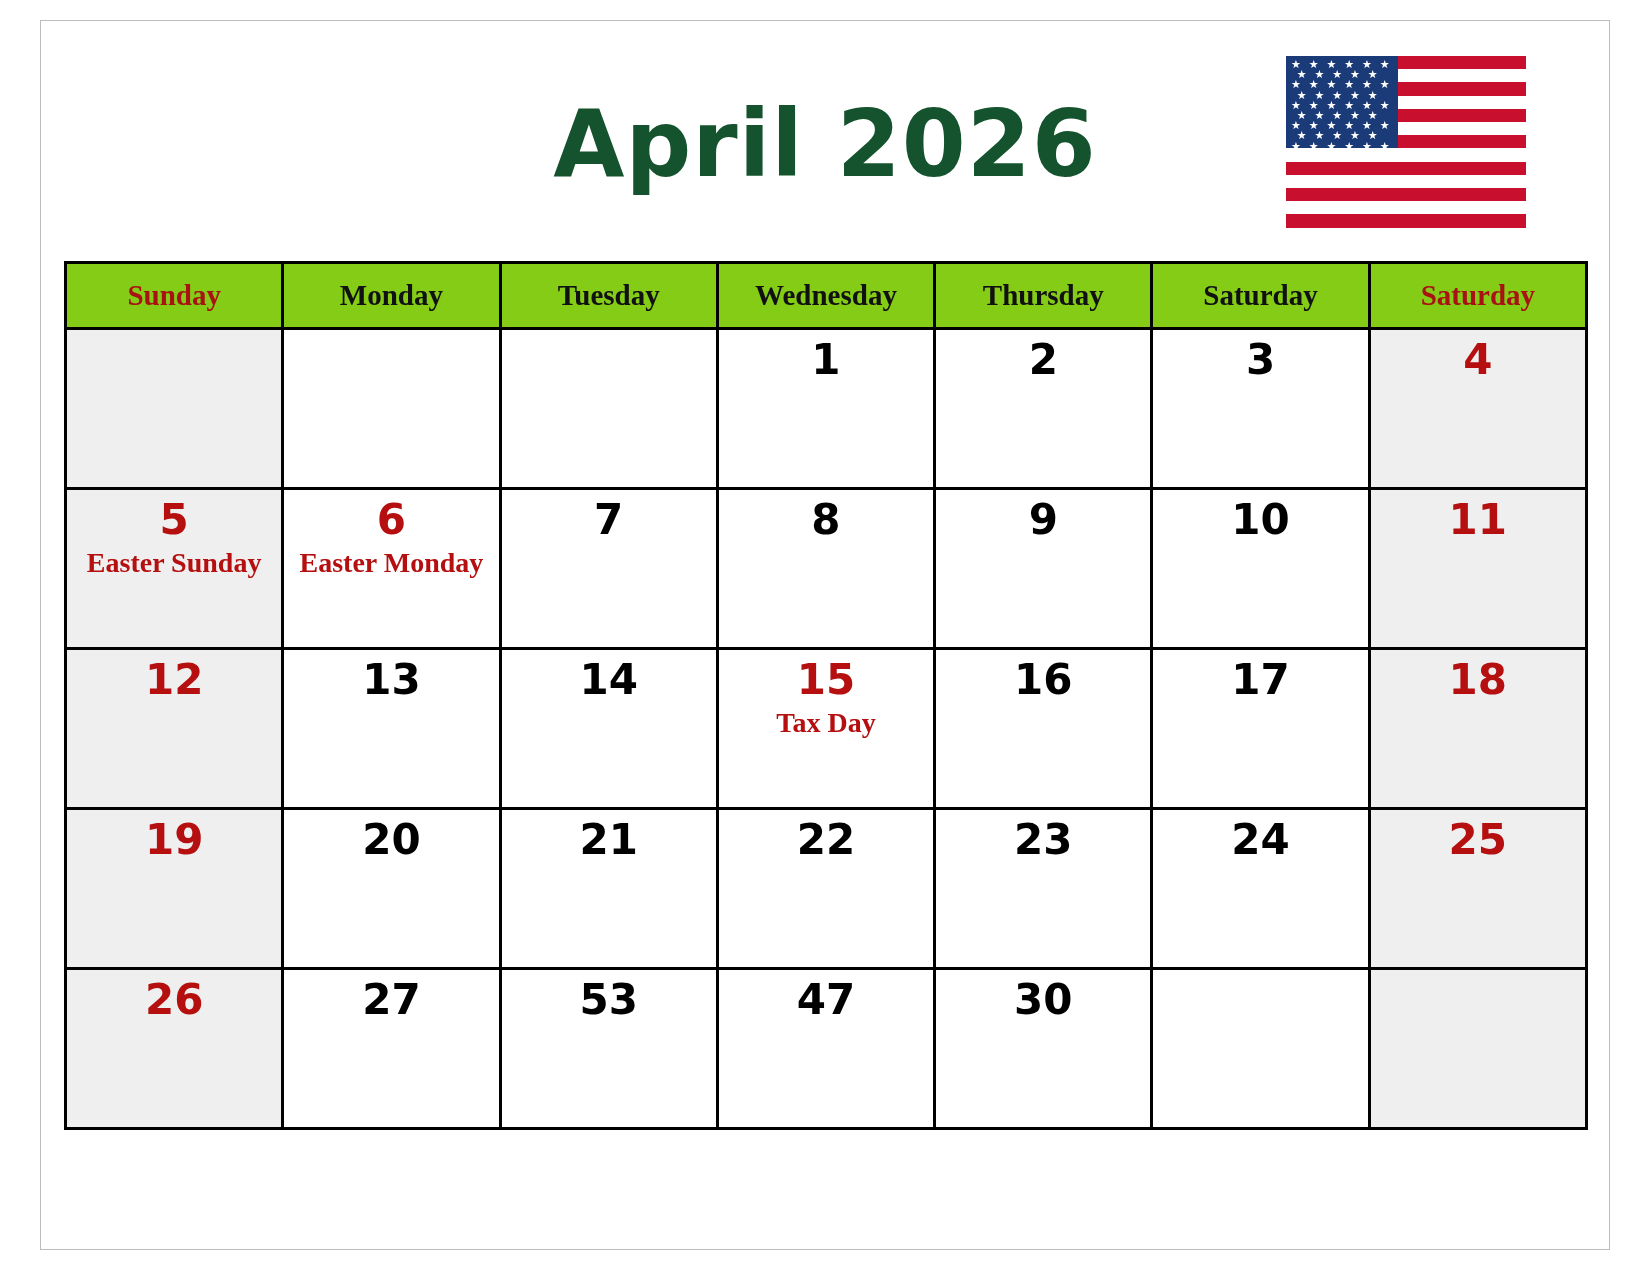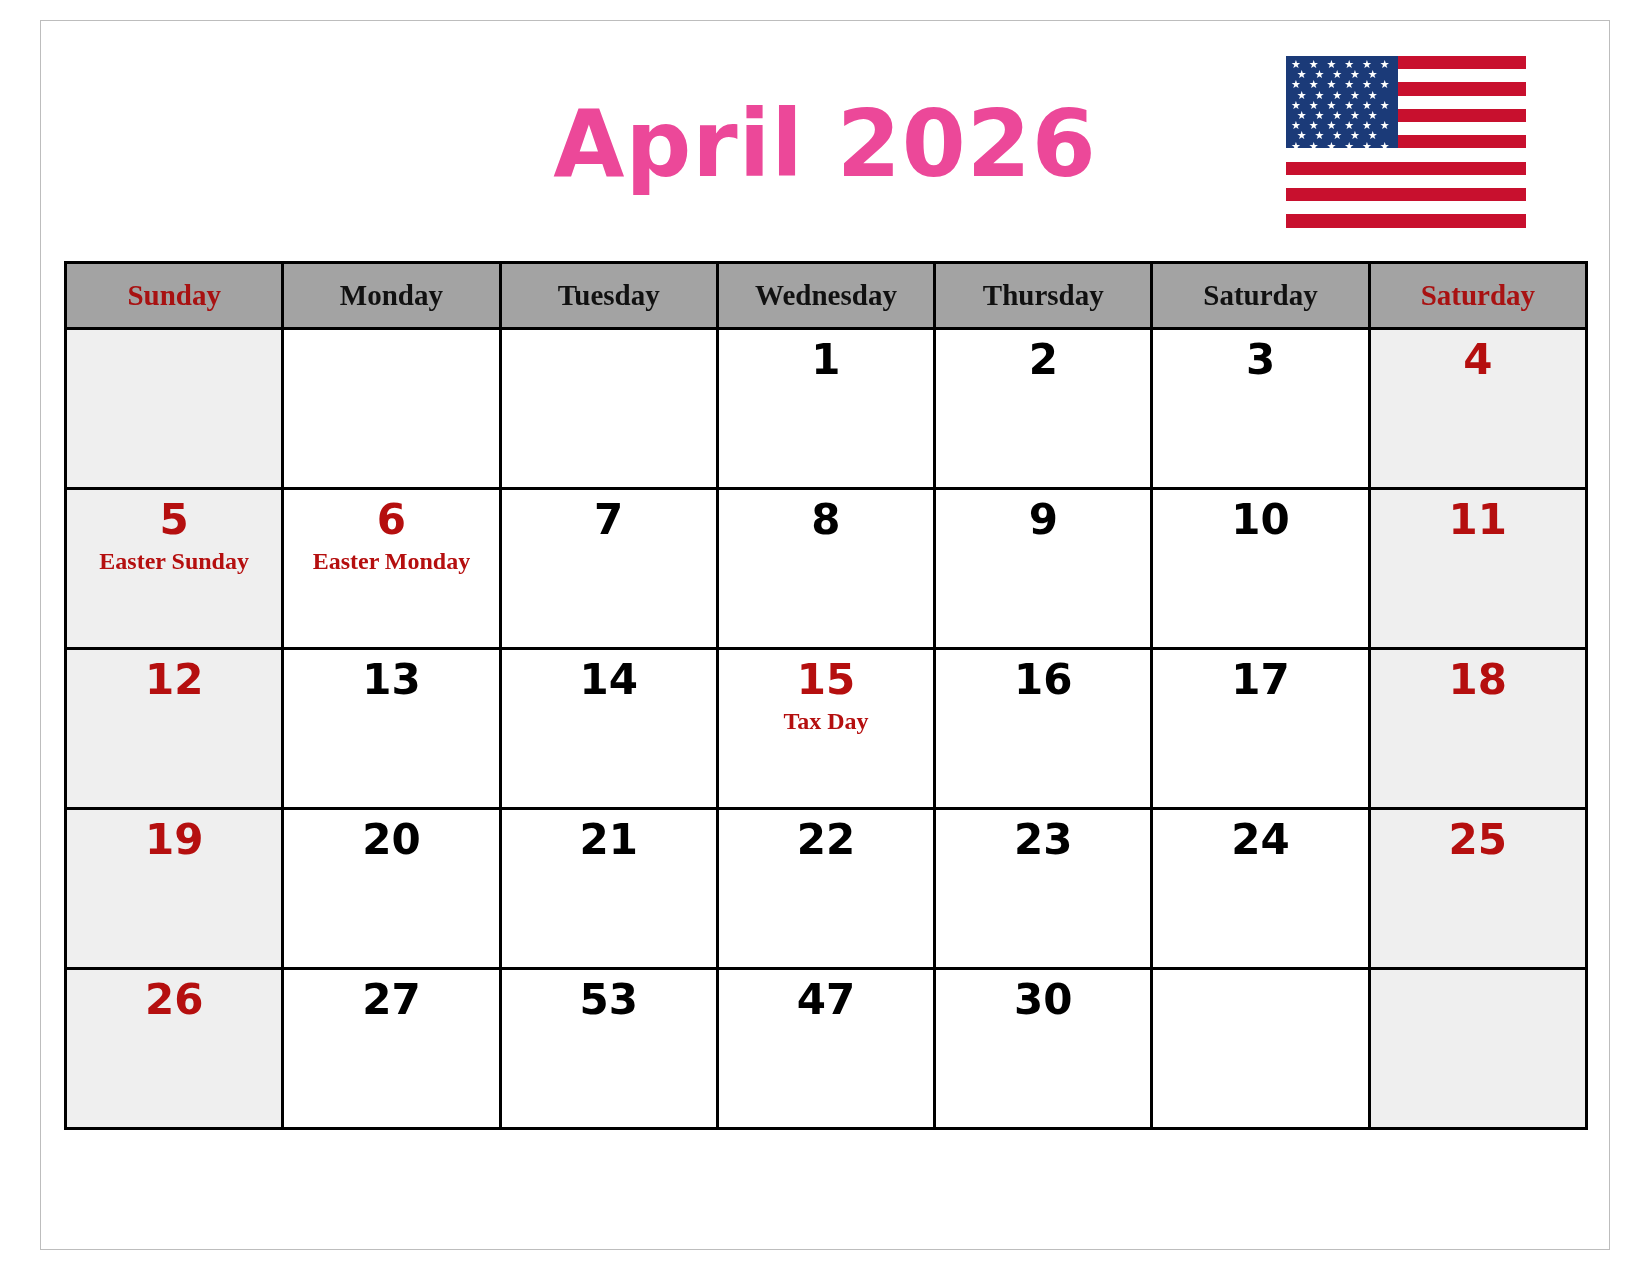--- a/index.html
+++ b/index.html
@@ -37,21 +37,21 @@
   .title {
     position: absolute;
     left: 0;
     right: 0;
     top: 78px;
     text-align: center;
     font-family: "DejaVu Sans", sans-serif;
     font-weight: bold;
     font-size: 92px;
     letter-spacing: 1px;
-    color: #ec4899;
+    color: #14532d;
     line-height: 1;
   }
   
   .flag {
     position: absolute;
     right: 83px;
     top: 35px;
     width: 240px;
     height: 172px;
     background: #ffffff;
@@ -94,21 +94,21 @@
     width: 1524px;
     border-collapse: collapse;
     table-layout: fixed;
   }
   .cal th, .cal td {
     border: 3px solid #000;
     box-sizing: border-box;
   }
   .cal th {
     height: 66px;
-    background: #a3a3a3;
+    background: #84cc16;
     font-family: "Liberation Serif", serif;
     font-size: 29px;
     font-weight: bold;
     color: #111;
     text-align: center;
     vertical-align: middle;
   }
   .cal th.weekend {
     color: #a81212;
   }
@@ -131,21 +131,21 @@
     display: block;
   }
   .cal td.weekend .daynum,
   .daynum.holiday {
     color: #b50f0f;
   }
   .event {
     display: block;
     font-family: "Liberation Serif", serif;
     font-weight: bold;
-    font-size: 24px;
+    font-size: 28px;
     color: #b50f0f;
     margin-top: 6px;
     line-height: 1.1;
   }
   .footer {
     position: absolute;
     left: 0;
     right: 0;
     bottom: 16px;
     text-align: center;

